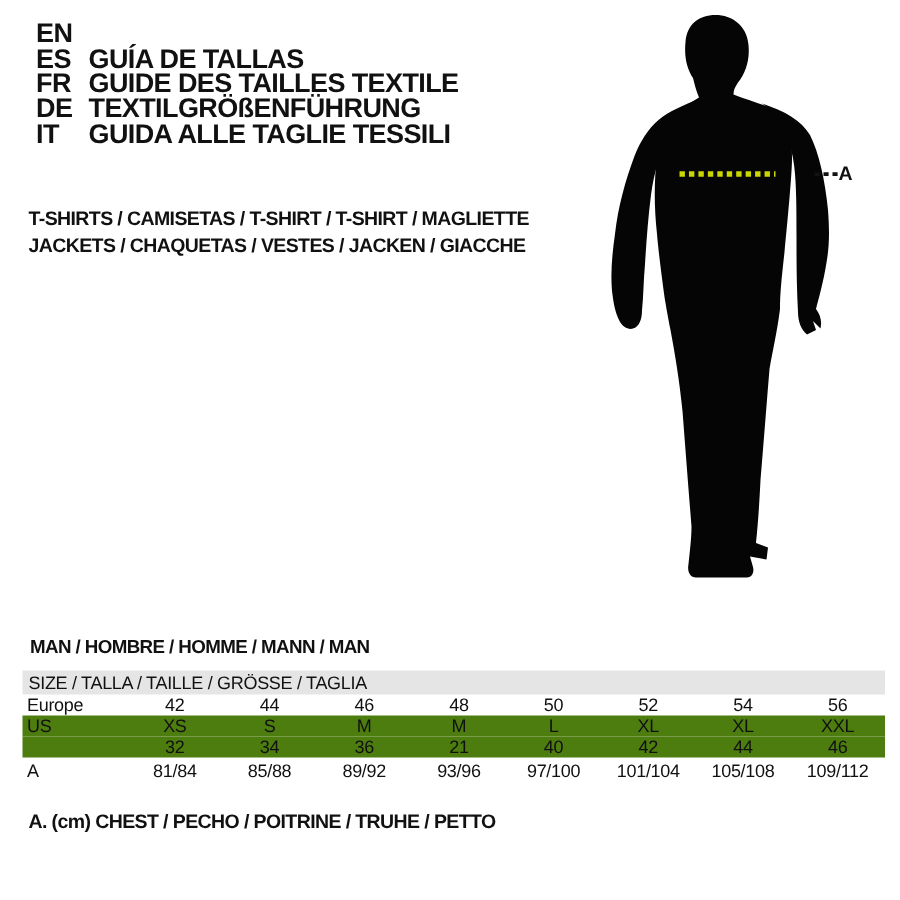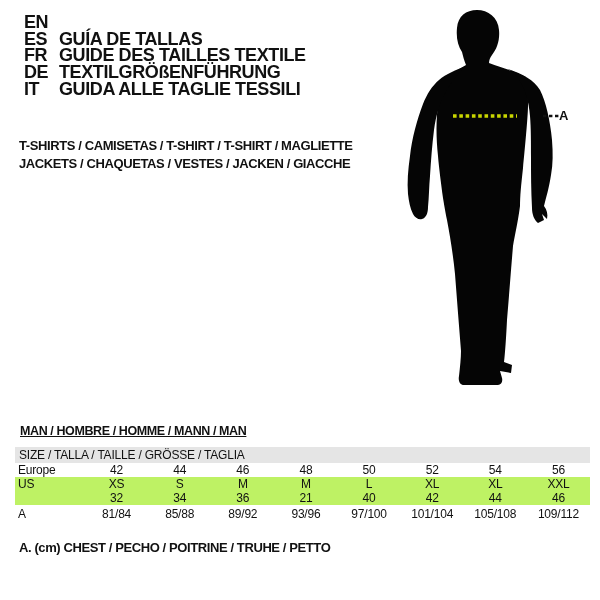--- a/index.html
+++ b/index.html
@@ -22,29 +22,29 @@
                    line-height: 17.5px; white-space: nowrap; }
 
   
   .figure-wrap { position: absolute; left: 402px; top: 8px; width: 176px; height: 385px; }
   .figure-wrap svg { display: block; width: 176px; height: 385px; }
   .measure-label { position: absolute; left: 157px; top: 100px; font-size: 13px;
                    font-weight: 600; letter-spacing: -0.2px; }
 
   
   .section-title { position: absolute; left: 20px; top: 424px; font-size: 12.5px;
-                   font-weight: 700; letter-spacing: -0.4px; text-decoration: underline; }
+                   font-weight: 700; letter-spacing: -0.4px; }
 
   
   .size-table { position: absolute; left: 15px; top: 447px; width: 575px;
                 font-size: 12px; letter-spacing: -0.2px; }
   .t-header { height: 16px; line-height: 16px; background: #e5e5e5;
               padding-left: 4px; font-size: 12px; }
   .t-row { display: flex; align-items: center; height: 14px; }
-  .t-row.band { background: #bef264; }
+  .t-row.band { background: #4d7c0f; }
   .t-row.last { height: 18px; }
   .t-label { width: 70px; flex: 0 0 70px; padding-left: 3px; }
   .t-cell { flex: 1 1 0; text-align: center; }
 
   
   .footnote { position: absolute; left: 19px; top: 540px; font-size: 13px;
               font-weight: 700; letter-spacing: -0.4px; }
 </style>
 </head>
 <body>

